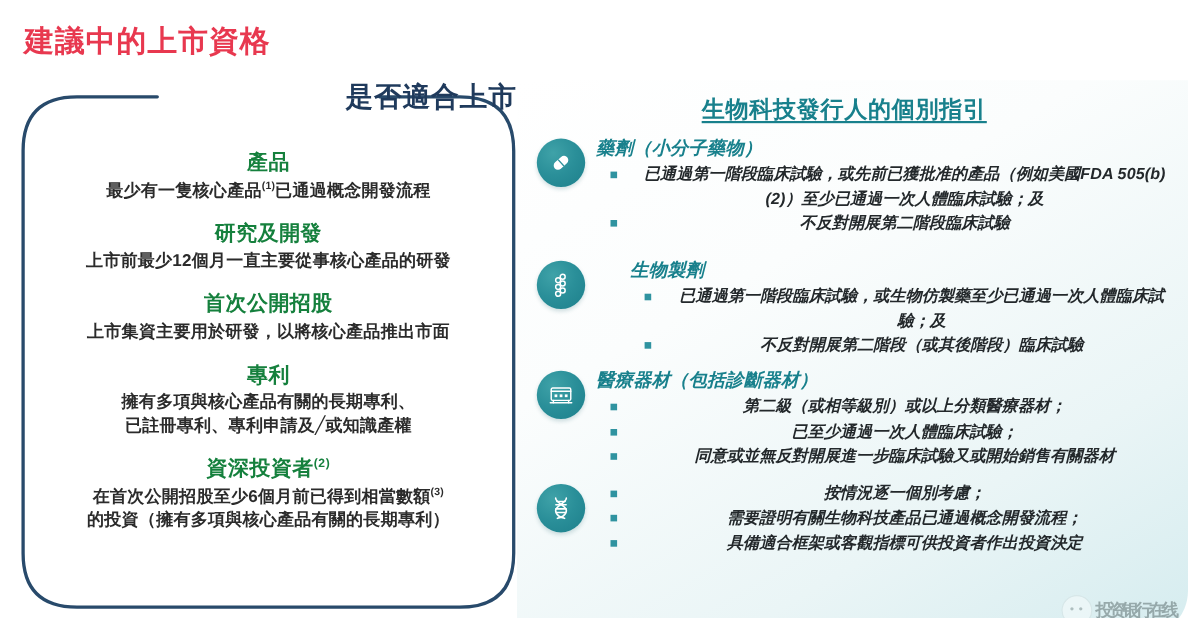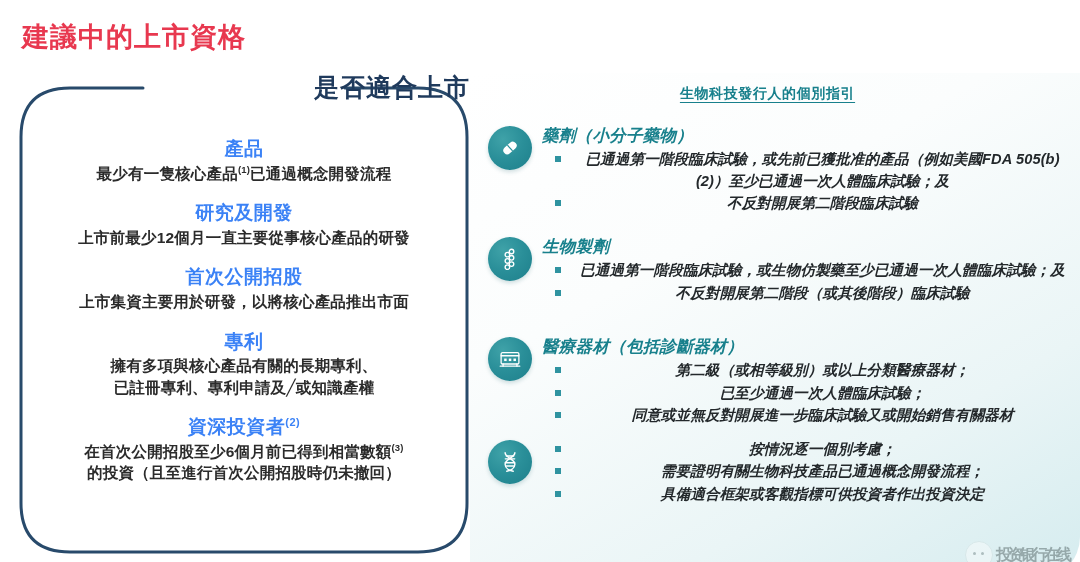--- a/index.html
+++ b/index.html
@@ -40,42 +40,42 @@
     letter-spacing:1px;
     white-space:nowrap;
   }
   #left-body{
     position:absolute;left:10px;right:10px;top:52px;
     text-align:center;
   }
   .lblock{margin-bottom:17px;}
   .lblock:last-child{margin-bottom:0;}
   .lb-head{
-    font-size:19px;font-weight:bold;color:#3b82f6;
+    font-size:19px;font-weight:bold;color:#15803d;
     line-height:1.25;margin-bottom:2px;letter-spacing:.5px;
   }
   .lb-head sup{font-size:11px;vertical-align:super;font-weight:bold;}
   .lb-text{
     font-size:15.5px;font-weight:bold;color:#2b2b2b;
     line-height:1.38;letter-spacing:.2px;
   }
   .lb-text sup{font-size:9.5px;vertical-align:super;}
 
   
   #right-panel{
     position:absolute;left:470px;top:56px;
     width:610px;height:506px;
     background:linear-gradient(150deg,#ffffff 0%,#fbfdfd 35%,#eaf5f6 72%,#d5ecef 100%);
     border-bottom-right-radius:42px;
     overflow:hidden;
   }
   #right-title{
     position:absolute;top:12px;left:0;width:595px;
     text-align:center;
-    font-size:14px;font-weight:bold;color:#18808c;
+    font-size:21px;font-weight:bold;color:#18808c;
     text-decoration:underline;
     text-underline-offset:4px;
     letter-spacing:.6px;
     white-space:nowrap;
   }
   .rgroup{
     position:absolute;left:18px;width:585px;
     display:flex;align-items:flex-start;
   }
   .ricon{
@@ -166,21 +166,21 @@
 
       <div class="lblock">
         <div class="lb-head">專利</div>
         <div class="lb-text">擁有多項與核心產品有關的長期專利、</div>
         <div class="lb-text">已註冊專利、專利申請及╱或知識產權</div>
       </div>
 
       <div class="lblock">
         <div class="lb-head"><span>資深投資者</span><sup>(2)</sup></div>
         <div class="lb-text"><span>在首次公開招股至少6個月前已得到相當數額</span><sup>(3)</sup></div>
-        <div class="lb-text">的投資（且至進行首次公開招股時仍未撤回）</div>
+        <div class="lb-text">的投資（擁有多項與核心產品有關的長期專利）</div>
       </div>
 
     </div>
   </div>
 
   <div id="right-panel">
 
     <div id="right-title">生物科技發行人的個別指引</div>
 
     <div class="rgroup" style="top:52px;">
@@ -194,21 +194,21 @@
       </div>
       <div class="rcontent">
         <div class="rhead">藥劑（小分子藥物）</div>
         <ul class="rlist">
           <li class="rli">已通過第一階段臨床試驗，或先前已獲批准的產品（例如美國FDA 505(b)(2)）至少已通過一次人體臨床試驗；及</li>
           <li class="rli">不反對開展第二階段臨床試驗</li>
         </ul>
       </div>
     </div>
 
-    <div class="rgroup" style="top:163px;">
+    <div class="rgroup" style="top:163px;gap:31px;">
       <div class="ricon">
         <svg width="26" height="26" viewBox="0 0 24 24">
           <g fill="none" stroke="#ffffff" stroke-width="1.25">
             <circle cx="13.4" cy="5.1" r="2.1"></circle>
             <circle cx="9.6" cy="8.0" r="2.1"></circle>
             <circle cx="13.4" cy="10.9" r="2.1"></circle>
             <circle cx="9.6" cy="13.8" r="2.1"></circle>
             <circle cx="13.4" cy="16.7" r="2.1"></circle>
             <circle cx="9.6" cy="19.5" r="2.1"></circle>
             <path d="M11.8 6.5 L11.2 6.6 M11.8 9.5 L11.2 9.4 M11.8 12.3 L11.2 12.4 M11.8 15.3 L11.2 15.2 M11.8 18.1 L11.2 18.2"></path>

